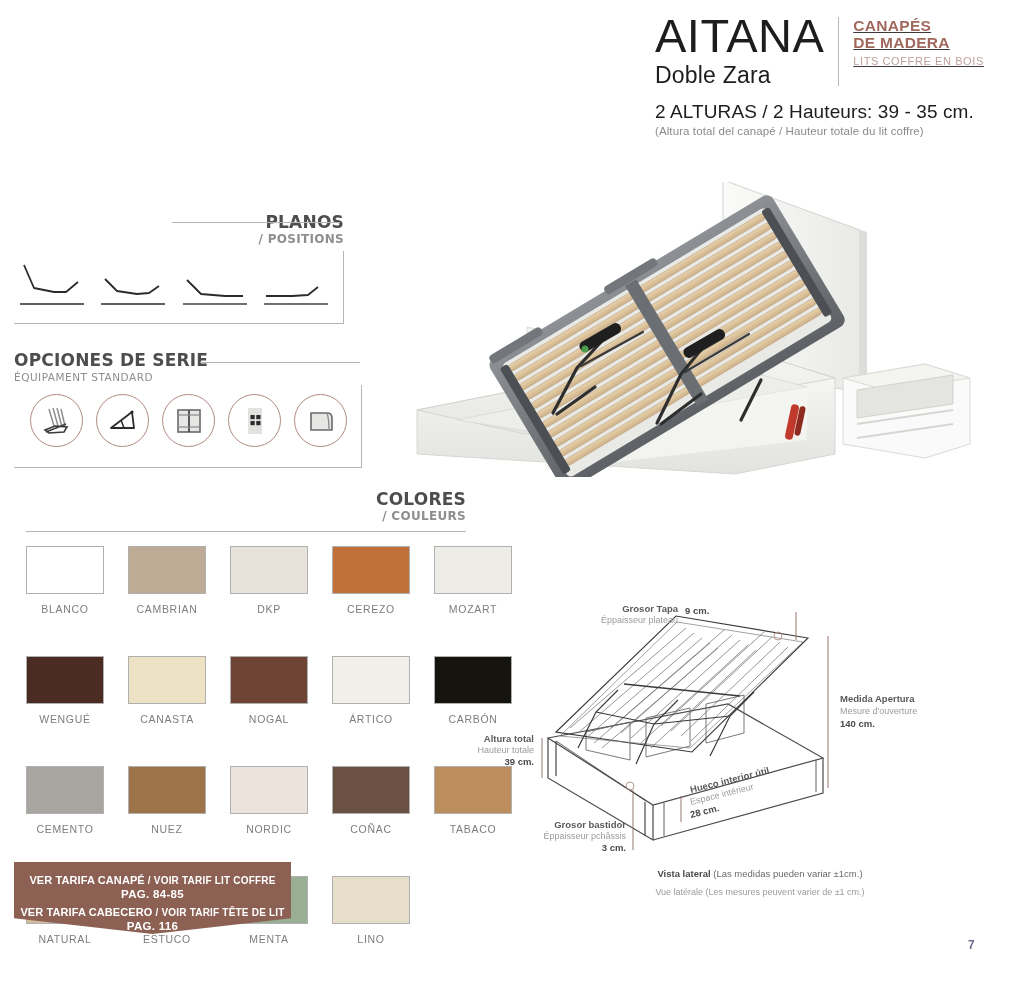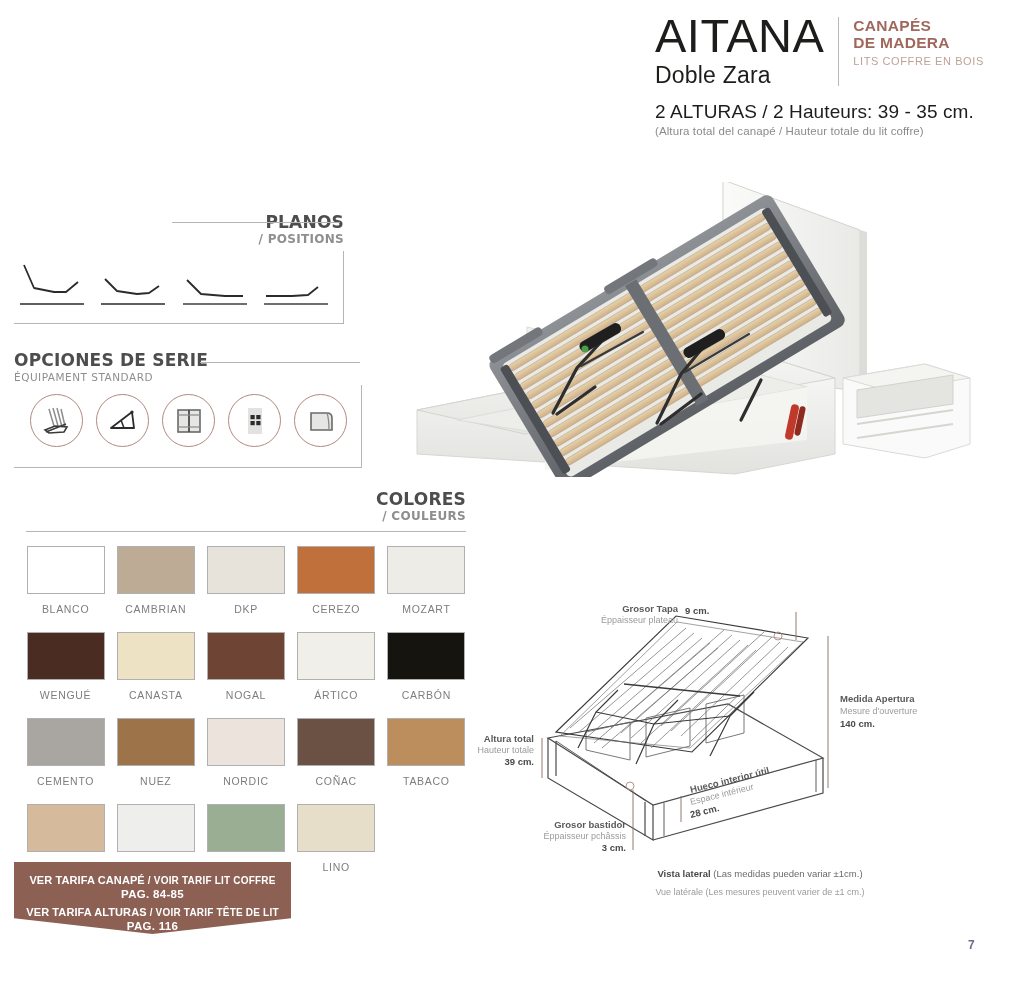--- a/index.html
+++ b/index.html
@@ -19,21 +19,21 @@
     font-size:47px;line-height:44px;font-weight:400;letter-spacing:.5px;
     color:#1d1d1b;font-family:"Liberation Sans",sans-serif;
   }
   .brand-sub{
     font-size:23px;line-height:26px;font-weight:400;color:#1d1d1b;
     letter-spacing:.2px;margin-top:4px;
   }
   .title-divider{
     width:1px;background:#b9b9b9;align-self:stretch;margin:3px 0 2px 0;
   }
-  .title-right{padding-left:14px;padding-top:3px;}
+  .title-right{padding-left:14px;padding-top:3px;text-decoration:underline;}
   .cat-es{
     font-size:15.5px;font-weight:bold;line-height:17px;letter-spacing:.3px;
     color:#a0685c;
   }
   .cat-fr{
     font-size:11px;font-weight:400;line-height:15px;letter-spacing:.6px;
     color:#c0a199;margin-top:3px;
   }
   .heights{
     font-size:19px;font-weight:400;color:#1d1d1b;margin-top:13px;letter-spacing:.1px;
@@ -78,21 +78,21 @@
   .ic{
     width:51px;height:51px;border-radius:50%;border:1.2px solid #b08a80;
     display:flex;align-items:center;justify-content:center;flex:0 0 auto;
   }
 
   
   #colores{left:26px;top:489px;width:440px;}
   #colores .crule{height:1.3px;background:#b5b5b5;margin-top:7px;}
   .swatch-grid{
     display:grid;grid-template-columns:repeat(5,1fr);
-    column-gap:11px;row-gap:0px;margin-top:14px;
+    column-gap:11px;row-gap:0px;margin-top:14px;gap:24px;
   }
   .sw-cell{text-align:center;}
   .sw{
     width:78px;height:48px;border:1px solid #b0b0b0;margin:0 auto;
     box-sizing:border-box;
   }
   .sw-name{
     font-size:10.5px;color:#7d7d7d;letter-spacing:.7px;margin:9px 0 17px 0;
     font-family:"Liberation Sans",sans-serif;
   }
@@ -423,21 +423,21 @@
     </div>
 </div>
 
 <div class="abs" id="tarifa">
   <div class="tl">
     <span class="tb">VER TARIFA CANAPÉ</span>
     <span class="tf">/ VOIR TARIF LIT COFFRE</span>
   </div>
   <div class="tp">PAG. 84-85</div>
   <div class="tl" style="margin-top:5px">
-    <span class="tb">VER TARIFA ALTURAS</span>
+    <span class="tb">VER TARIFA CABECERO</span>
     <span class="tf">/ VOIR TARIF TÊTE DE LIT</span>
   </div>
   <div class="tp">PAG. 116</div>
 </div>
 
 <div class="abs" id="tech">
 <svg width="490" height="265" viewBox="0 0 490 265">
 
   <g fill="none" stroke="#4a4a4a" stroke-width="1.2">
     <path d="M70 138 L250 104 L345 158 L175 205 Z"></path>

